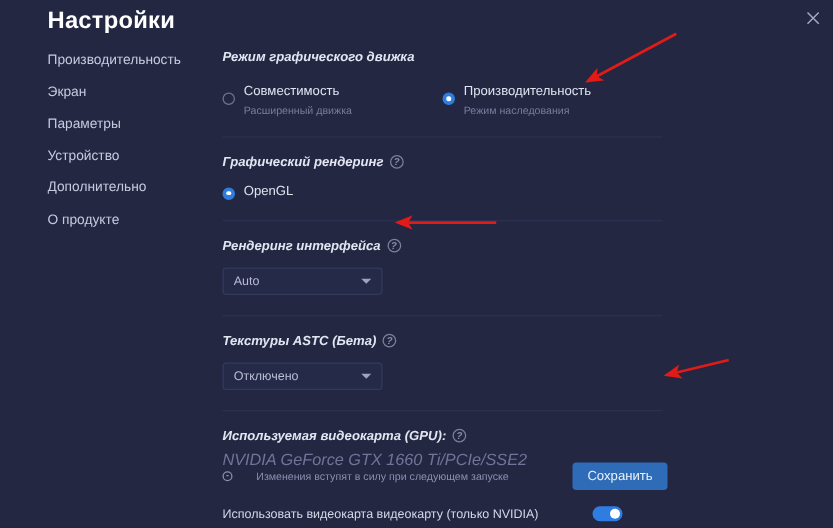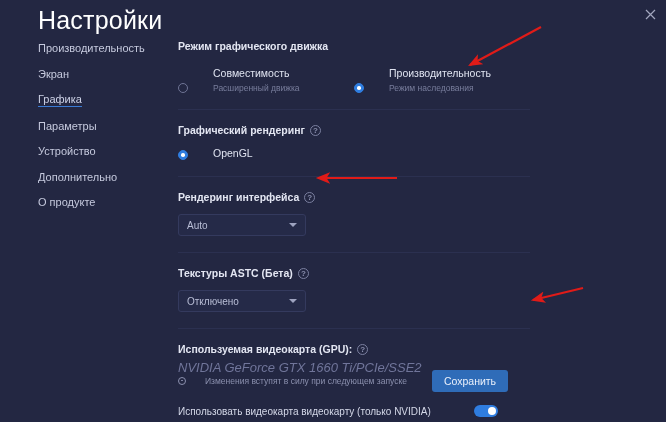--- a/index.html
+++ b/index.html
@@ -35,22 +35,22 @@
     line-height: 1;
     cursor: pointer;
     opacity: .85;
   }
 
   
   .title {
     position: absolute;
     left: 38px;
     top: 6px;
-    font-size: 25px;
-    font-weight: normal;
+    font-size: 19px;
+    font-weight: bold;
     color: #ffffff;
     letter-spacing: .2px;
   }
 
   
   .sidebar {
     position: absolute;
     left: 38px;
     top: 42px;
     width: 126px;
@@ -78,43 +78,44 @@
     left: 178px;
     top: 40px;
     width: 352px;
   }
 
   .sec-title {
     font-size: 10.5px;
     color: #e3e6f2;
     font-weight: bold;
     display: flex;
-    align-items: flex-end;
+    align-items: flex-start;
     gap: 5px;
     margin-bottom: 11px;
+    font-style: italic;
   }
 
   .help-icon {
     width: 11px;
     height: 11px;
     border: 1px solid #7b80a0;
     border-radius: 50%;
     color: #8a8fae;
     font-size: 8px;
     line-height: 9px;
     text-align: center;
     display: inline-block;
     cursor: pointer;
     flex: none;
   }
 
   
   .radio-row { display: flex; }
   .radio-col { width: 176px; }
-  .radio-opt { display: flex; align-items: flex-end; gap: 25px; cursor: pointer; }
+  .radio-opt { display: flex; align-items: center; gap: 7px; cursor: pointer; }
   .radio {
     width: 10px; height: 10px;
     border-radius: 50%;
     border: 1.3px solid #6f7495;
     margin-top: 2px;
     flex: none;
     position: relative;
     background: transparent;
   }
   .radio.on {
@@ -217,21 +218,21 @@
     background: #2f6cb8;
     border-radius: 3px;
     color: #eaf0fb;
     font-size: 10.5px;
     display: flex;
     align-items: center;
     justify-content: center;
     cursor: pointer;
     border: none;
     font-family: "Liberation Sans", sans-serif;
-    margin-right: 120px;
+    margin-right: 94px;
   }
 
   
   .arrows { position: absolute; inset: 0; pointer-events: none; }
 </style>
 </head>
 <body>
 
 <div id="app">
 
@@ -242,23 +243,20 @@
   </div>
 
   <div class="title">Настройки</div>
 
   <div class="sidebar">
     <div class="side-row">
         <span class="side-item">Производительность</span>
       </div>
     <div class="side-row">
         <span class="side-item">Экран</span>
-      </div>
-    <div class="side-row">
-        <span class="side-item active">Графика</span>
       </div>
     <div class="side-row">
         <span class="side-item">Параметры</span>
       </div>
     <div class="side-row">
         <span class="side-item">Устройство</span>
       </div>
     <div class="side-row">
         <span class="side-item">Дополнительно</span>
       </div>

